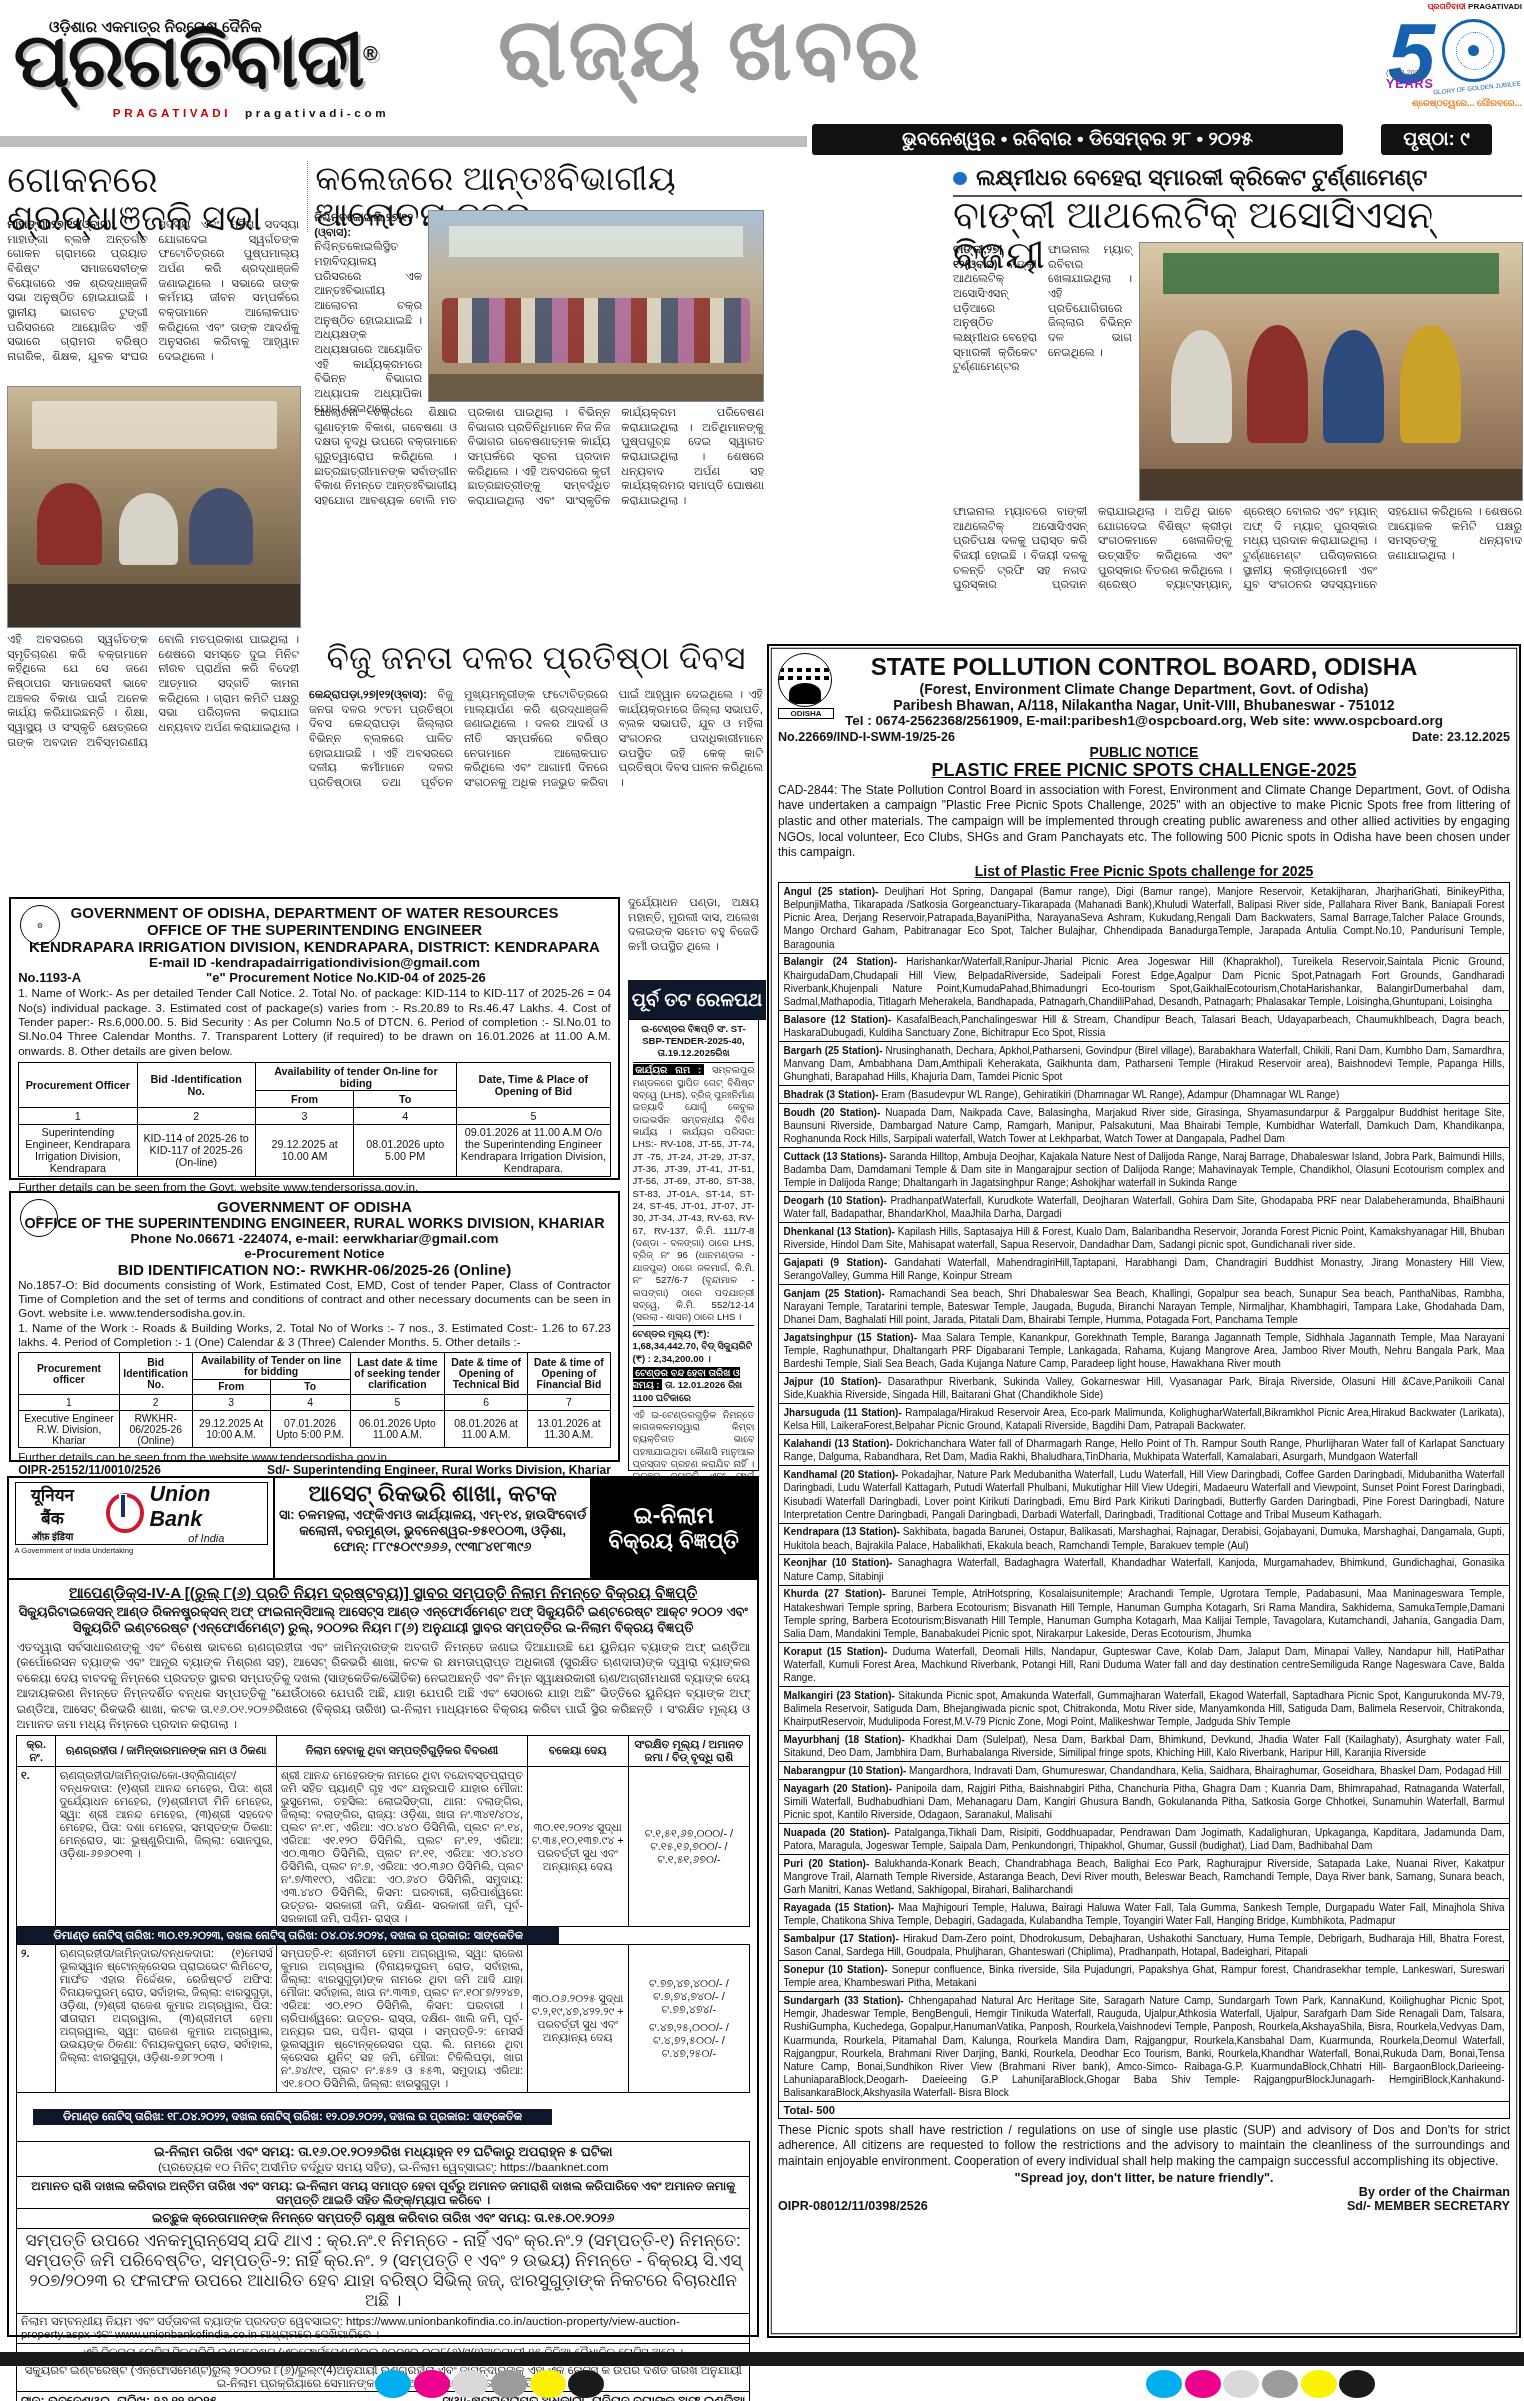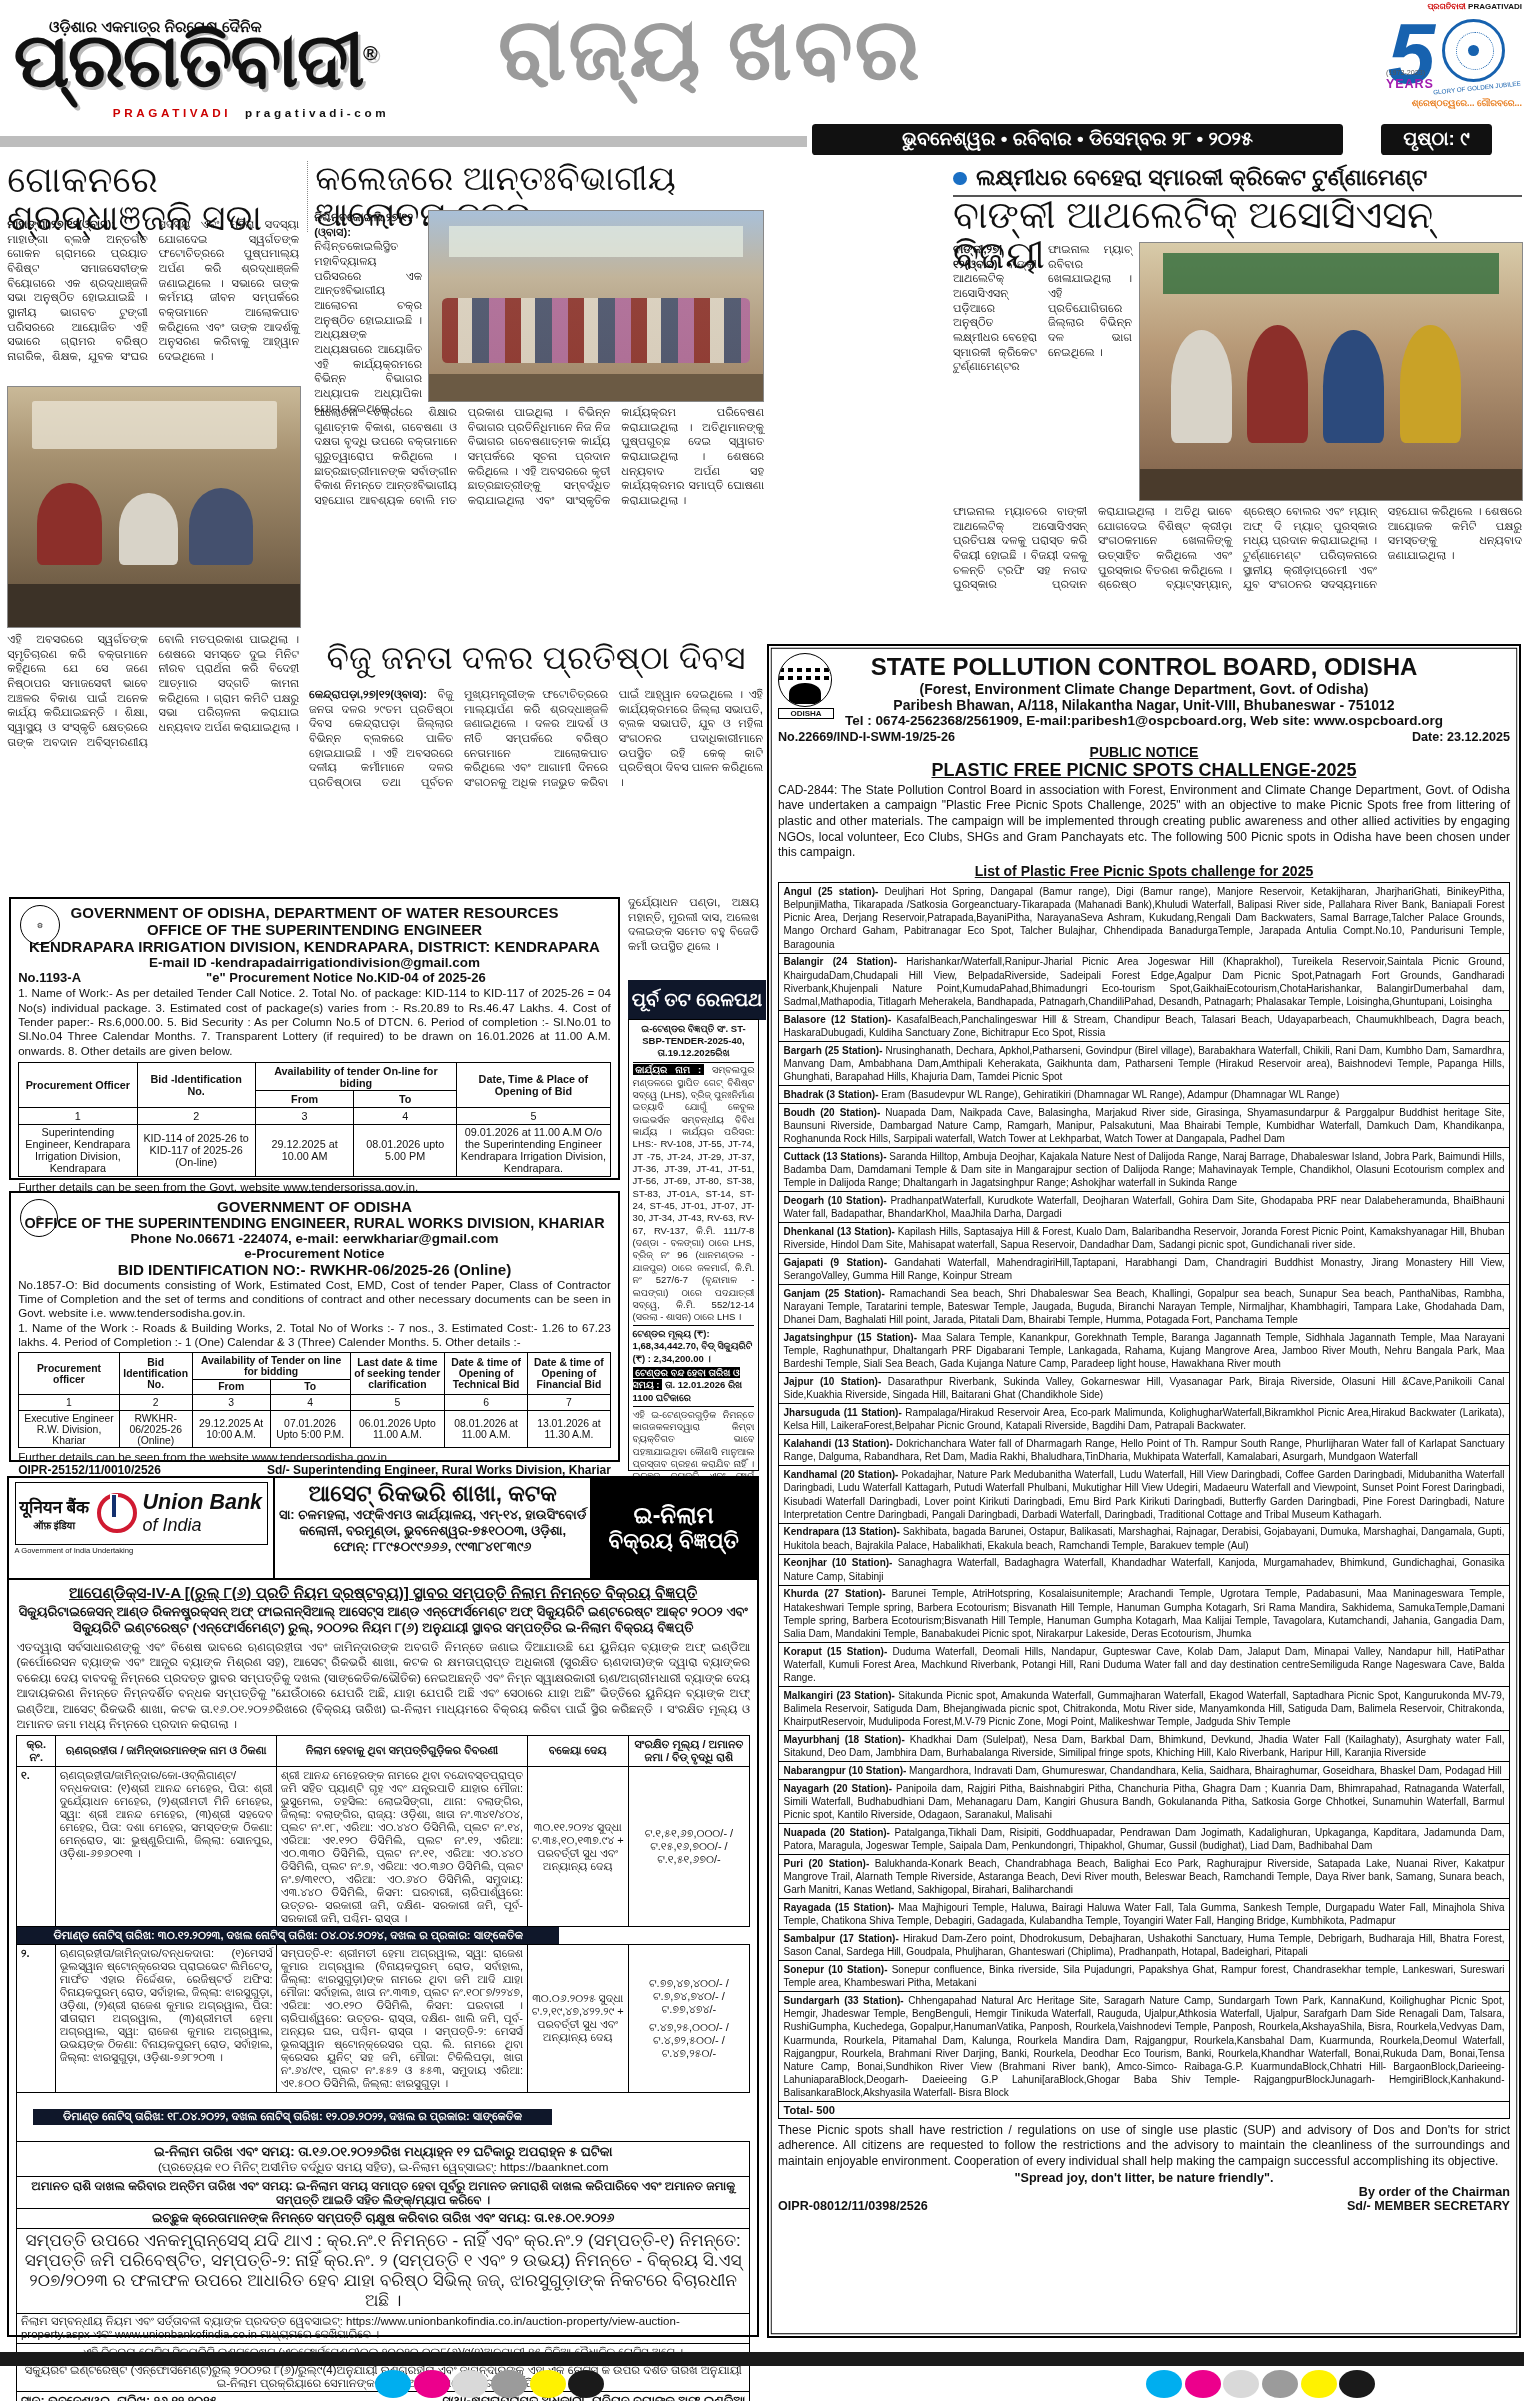--- a/index.html
+++ b/index.html
@@ -319,31 +319,31 @@
         <span style="flex:1;text-align:right;">Sd/- MEMBER SECRETARY</span>
       </div>
     </div>
   </div>
 
   <div class="abs box" style="left:7.2px;top:1476px;width:752px;height:861px;box-sizing:border-box;">
 
     <div style="display:flex;border-bottom:2.7px solid #000;height:100px;">
       <div style="width:266px;border-right:2.7px solid #000;padding:3.6px 5.4px;box-sizing:border-box;">
         <div style="display:flex;align-items:center;border:1.8px solid #000;padding:2.7px 3.6px;height:63px;box-sizing:border-box;">
-          <div style="text-align:center;margin-right:8px;">
+          <div style="text-align:center;margin-right:20px;">
             <div style="font-size:17px;font-weight:bold;font-family:'Liberation Serif',serif;">यूनियन बैंक</div>
             <div style="font-size:10px;font-weight:bold;font-family:'Liberation Serif',serif;">ऑफ़ इंडिया</div>
           </div>
           <div style="width:32px;height:32px;border:4.5px solid #d01a31;border-radius:50%;position:relative;margin-right:5.4px;">
             <div style="position:absolute;left:9px;top:-3.6px;width:8px;height:23px;background:#fff;"></div>
             <div style="position:absolute;left:10.8px;top:-1.8px;width:4.5px;height:21.5px;background:#13306e;"></div>
           </div>
           <div>
             <div style="font-size:21.5px;font-weight:bold;font-style:italic;">Union Bank</div>
-            <div style="font-size:18px;font-style:italic;text-align:left;">of India</div>
+            <div style="font-size:11px;font-style:italic;text-align:center;">of India</div>
           </div>
         </div>
         <div style="font-size:7.6px;margin-top:1.8px;">A Government of India Undertaking</div>
       </div>
       <div style="flex:1;text-align:center;padding:2.7px 3.6px;">
         <div class="bold" style="font-size:22.4px;">ଆସେଟ୍ ରିକଭରି ଶାଖା, କଟକ</div>
         <div class="bold" style="font-size:13px;">ସା: ଚଳମହଲା, ଏଫ୍‌କିଏମଓ କାର୍ଯ୍ୟାଳୟ, ଏମ୍-୧୪, ହାଉସିଂବୋର୍ଡ</div>
         <div class="bold" style="font-size:13px;">କଲୋନୀ, ବରମୁଣ୍ଡା, ଭୁବନେଶ୍ୱର-୭୫୧୦୦୩, ଓଡ଼ିଶା,</div>
         <div class="bold" style="font-size:13px;">ଫୋନ୍: ୮୮୯୫୦୯୯୬୬୬, ୯୯୩୮୪୧୮୩୯୬</div>
       </div>

